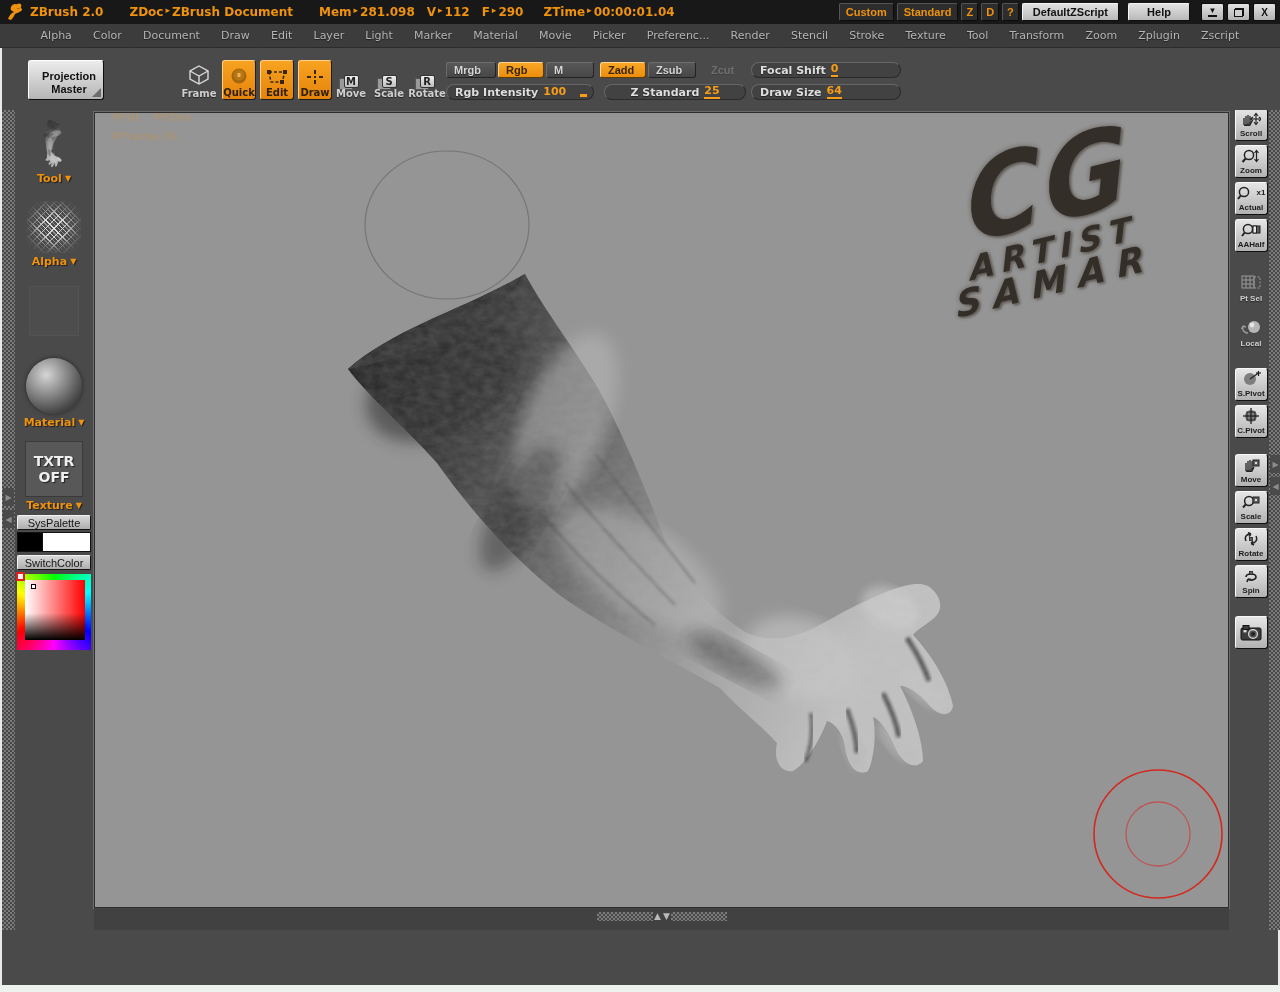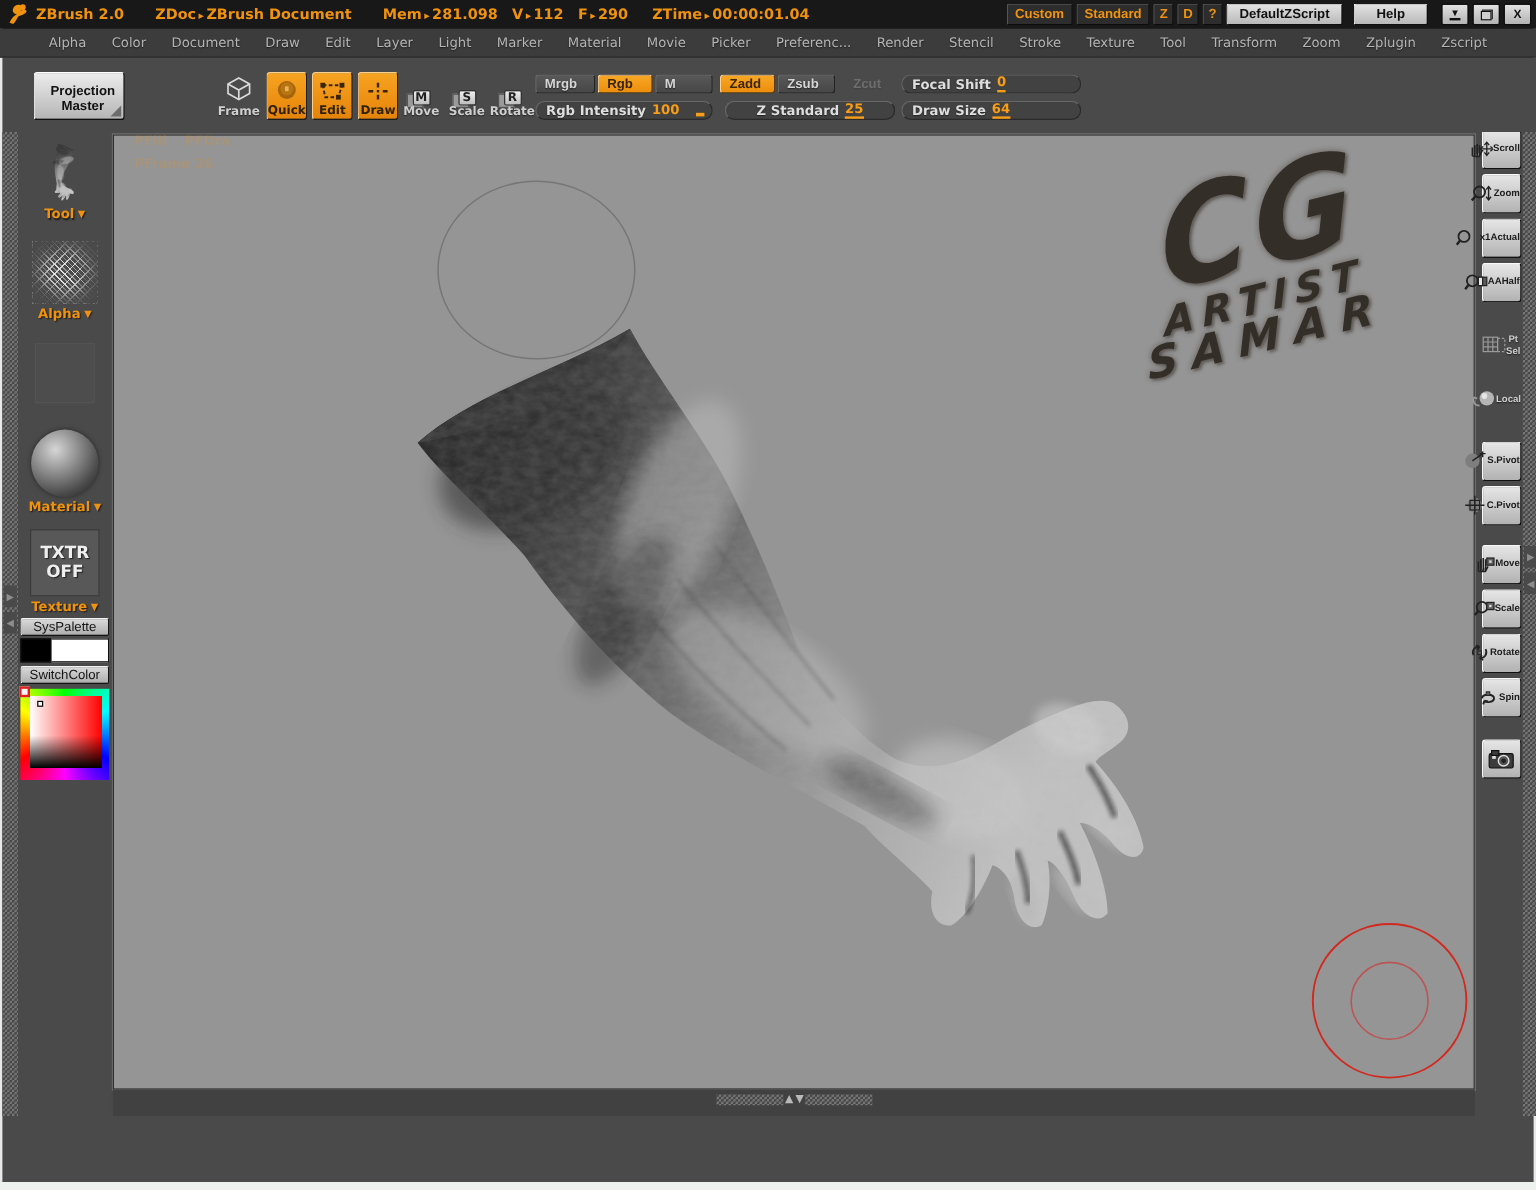--- a/index.html
+++ b/index.html
@@ -6,21 +6,21 @@
   html,body { width:1280px; height:992px; overflow:hidden; background:#515151;
     font-family:"DejaVu Sans","Liberation Sans",sans-serif; }
   #app { position:relative; width:1280px; height:992px; background:#4a4a4a;
     border-left:2px solid #e9e9e9; border-right:2px solid #e9e9e9; }
 
   
   .titlebar { position:absolute; left:-2px; top:0; width:1280px; height:24px; background:#181818;
     display:flex; align-items:center; gap:0; z-index:30; }
   .zlogo { width:30px; height:24px; display:flex; align-items:center; justify-content:center; }
   .title-text { color:#ef920e; font-size:12px; font-weight:bold; white-space:nowrap; }
-  .tb-group { display:flex; align-items:flex-end; margin-left:26px; }
+  .tb-group { display:flex; align-items:flex-start; margin-left:26px; }
   .tb-sep { color:#ef920e; font-size:9px; padding:0 2px; }
   .tb-right { margin-left:auto; display:flex; align-items:center; gap:3px; padding-right:4px; }
   .btn-dark { background:#2d2d2d; border:1px solid #555; border-bottom-color:#0c0c0c; border-right-color:#0c0c0c;
     color:#ef920e; font-size:11px; font-weight:bold; padding:1px 6px; height:18px; border-radius:2px; cursor:pointer; }
   .btn-dark.sq { padding:1px 4px; }
   .btn-light { background:linear-gradient(#e2e2e2,#b9b9b9); border:1px solid #0e0e0e; border-top-color:#f5f5f5; border-left-color:#f5f5f5;
     color:#111; font-size:11px; font-weight:bold; padding:1px 10px; height:18px; border-radius:2px; cursor:pointer; }
   .winbtn { width:23px; height:18px; background:linear-gradient(#e2e2e2,#b3b3b3); border:1px solid #0e0e0e;
     border-radius:2px; display:flex; align-items:center; justify-content:center; color:#111; font-size:10px; font-weight:bold; cursor:pointer; }
   .min-glyph { display:inline-block; font-size:8px; line-height:8px; border-bottom:2px solid #111; padding:0 1px; }
@@ -119,21 +119,21 @@
   .canvas-bottom { position:absolute; left:92px; top:908px; width:1135px; height:22px; background:#414141; z-index:11; }
   .divider-handle { position:absolute; left:503px; top:3px; width:130px; height:11px; display:flex; align-items:center; cursor:pointer; }
   .divider-handle .dseg { flex:1; height:9px; }
   .divider-handle .tri { color:#b9b9b9; font-size:9px; line-height:9px; padding:0 1px; background:#414141; }
 
   
   .right-shelf { position:absolute; left:1231px; top:108px; width:36px; height:822px; z-index:21;
     display:flex; flex-direction:column; align-items:center; }
   .rbtn { width:33px; height:33px; margin-bottom:4px; background:linear-gradient(#e6e6e6,#b2b2b2);
     border:1px solid #101010; border-top-color:#f8f8f8; border-left-color:#f8f8f8; border-radius:3px;
-    display:flex; flex-direction:row; align-items:center; justify-content:flex-end; cursor:pointer;
+    display:flex; flex-direction:column; align-items:center; justify-content:flex-end; cursor:pointer;
     color:#1c1c1c; font-size:8px; font-weight:bold; line-height:10px; padding-bottom:1px; }
   .rbtn .ric { flex:1; display:flex; align-items:center; justify-content:center; }
   .rflat { background:none; border:none; color:#cfcfcf; text-shadow:0 1px 1px #222; }
   .right-edge { position:absolute; left:1267px; top:110px; width:13px; height:820px; z-index:20; }
 
   .bottom-strip { position:absolute; left:-2px; bottom:0; width:1280px; height:7px; background:#eef2ee; z-index:31; }
   .gap { flex:0 0 auto; }
 </style>
 </head>
 <body>

